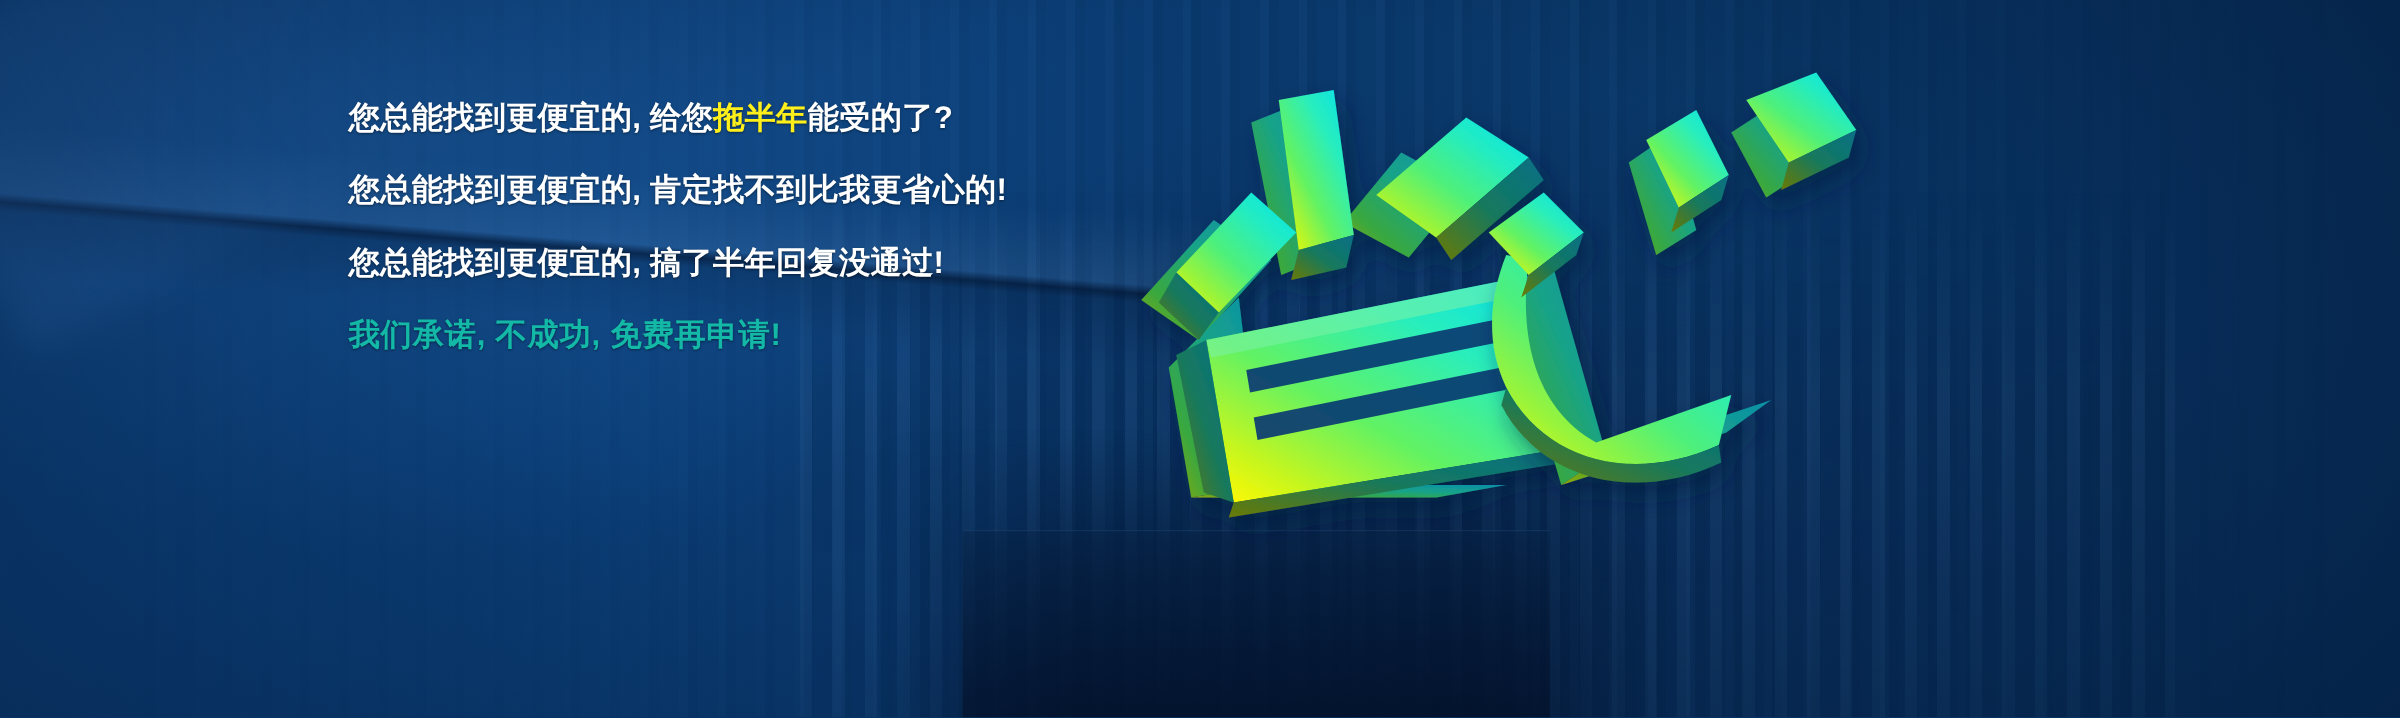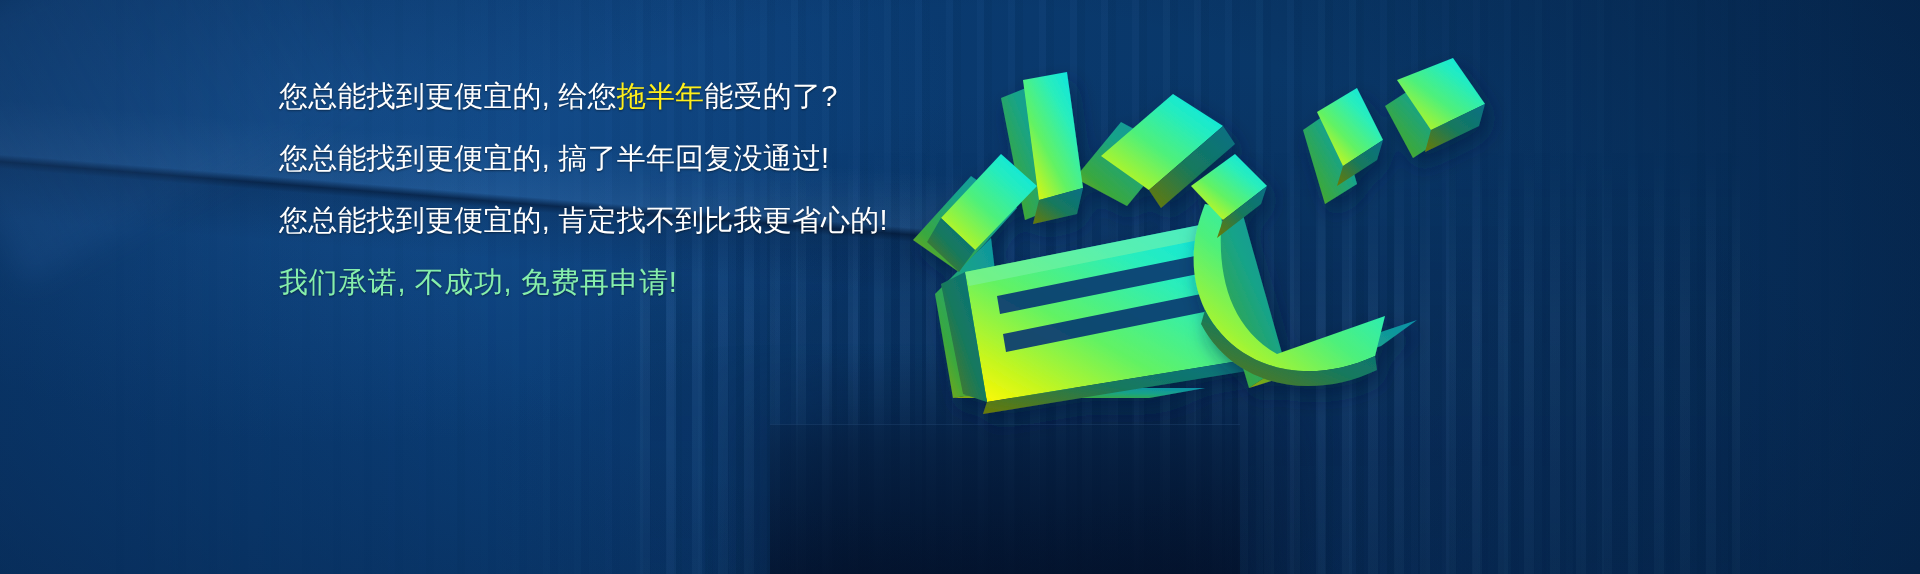--- a/index.html
+++ b/index.html
@@ -72,32 +72,32 @@
     position:absolute; inset:0;
     background:radial-gradient(ellipse 1200px 620px at 50% 45%, rgba(0,0,0,0) 40%, rgba(2,14,36,.42) 100%);
   }
 
   
   .copy{
     position:absolute; left:279px; top:82px; width:620px;
     z-index:5;
   }
   .line{
-    font-size:29px;
+    font-size:25px;
     line-height:1;
-    font-weight:normal;
+    font-weight:bold;
     color:#ffffff;
     white-space:nowrap;
     letter-spacing:.2px;
     margin-bottom:33px;
     text-shadow:0 1px 2px rgba(0,0,0,.45);
   }
   .line:last-child{ margin-bottom:0; }
   .line .hl{ color:#ffef1a; }
-  .line.all-yellow{ color:#86efac; letter-spacing:.6px; }
+  .line.all-yellow{ color:#14b8a6; letter-spacing:.6px; }
 
   
   .wordmark{
     position:absolute;
     left:905px; top:58px;
     width:560px; height:340px;
     z-index:4;
   }
   .wordmark svg{ width:100%; height:100%; display:block; overflow:visible; }
   .wm-char{
@@ -120,25 +120,25 @@
   <div class="bg-vig"></div>
 
   <div class="copy">
 
     <div class="line">
       <span>您总能找到更便宜的, 给您</span><span class="hl">拖半年</span><span>能受的了?</span>
     </div>
 
 
     <div class="line">
+      <span>您总能找到更便宜的, 肯定找不到比我更省心的!</span>
+    </div>
+
+    <div class="line">
       <span>您总能找到更便宜的, 搞了半年回复没通过!</span>
-    </div>
-
-    <div class="line">
-      <span>您总能找到更便宜的, 肯定找不到比我更省心的!</span>
     </div>
 
     <div class="line all-yellow">
       <span>我们承诺, 不成功, 免费再申请!</span>
     </div>
 
   </div>
 
   <div class="wordmark">
     <svg viewBox="0 0 560 340" preserveAspectRatio="xMidYMid meet" aria-hidden="true">

